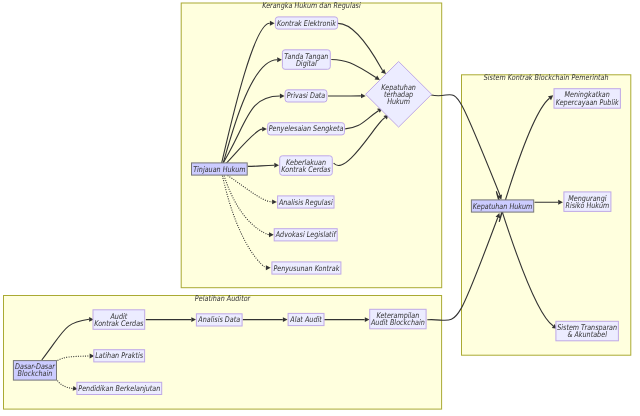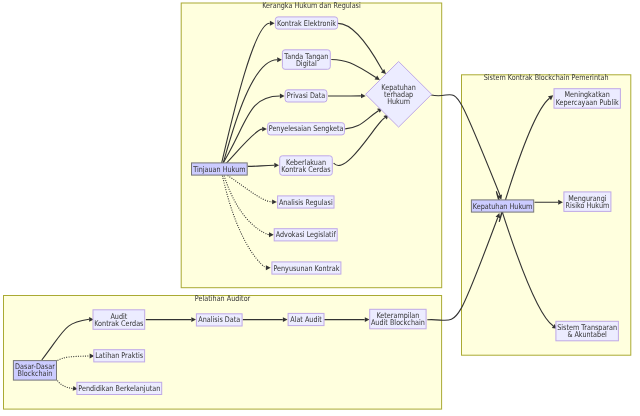--- a/index.html
+++ b/index.html
@@ -1,20 +1,20 @@
 <!DOCTYPE html>
 <html><head>
 <meta charset="utf-8">
 <title>Flowchart</title>
 <style>
   html,body{margin:0;padding:0;background:#ffffff;}
   body{width:640px;height:416px;overflow:hidden;
        font-family:"DejaVu Sans",sans-serif;
 }
-  #chart{position:relative;width:640px;height:416px;}
+  #chart{position:relative;width:640px;height:416px;font-style:italic;}
   svg#flow{display:block;width:640px;height:416px;}
   .cluster-rect{fill:#ffffde;stroke:#aaaa33;stroke-width:1px;}
   .cluster-label{font-size:7.8px;fill:#333333;text-anchor:middle;}
   .node-rect{fill:#ececff;stroke:#bfa9e6;stroke-width:1px;}
   .node-rect.hl{fill:#ccccff;stroke:#777777;stroke-width:1px;}
   .node-label{font-size:7.8px;fill:#333333;text-anchor:middle;}
   .edge{fill:none;stroke:#333333;stroke-width:1.1px;}
   .edge.dotted{stroke-dasharray:1.0 1.35;stroke-width:1.1px;}
   .arrowhead{fill:#333333;stroke:none;}
 </style>

